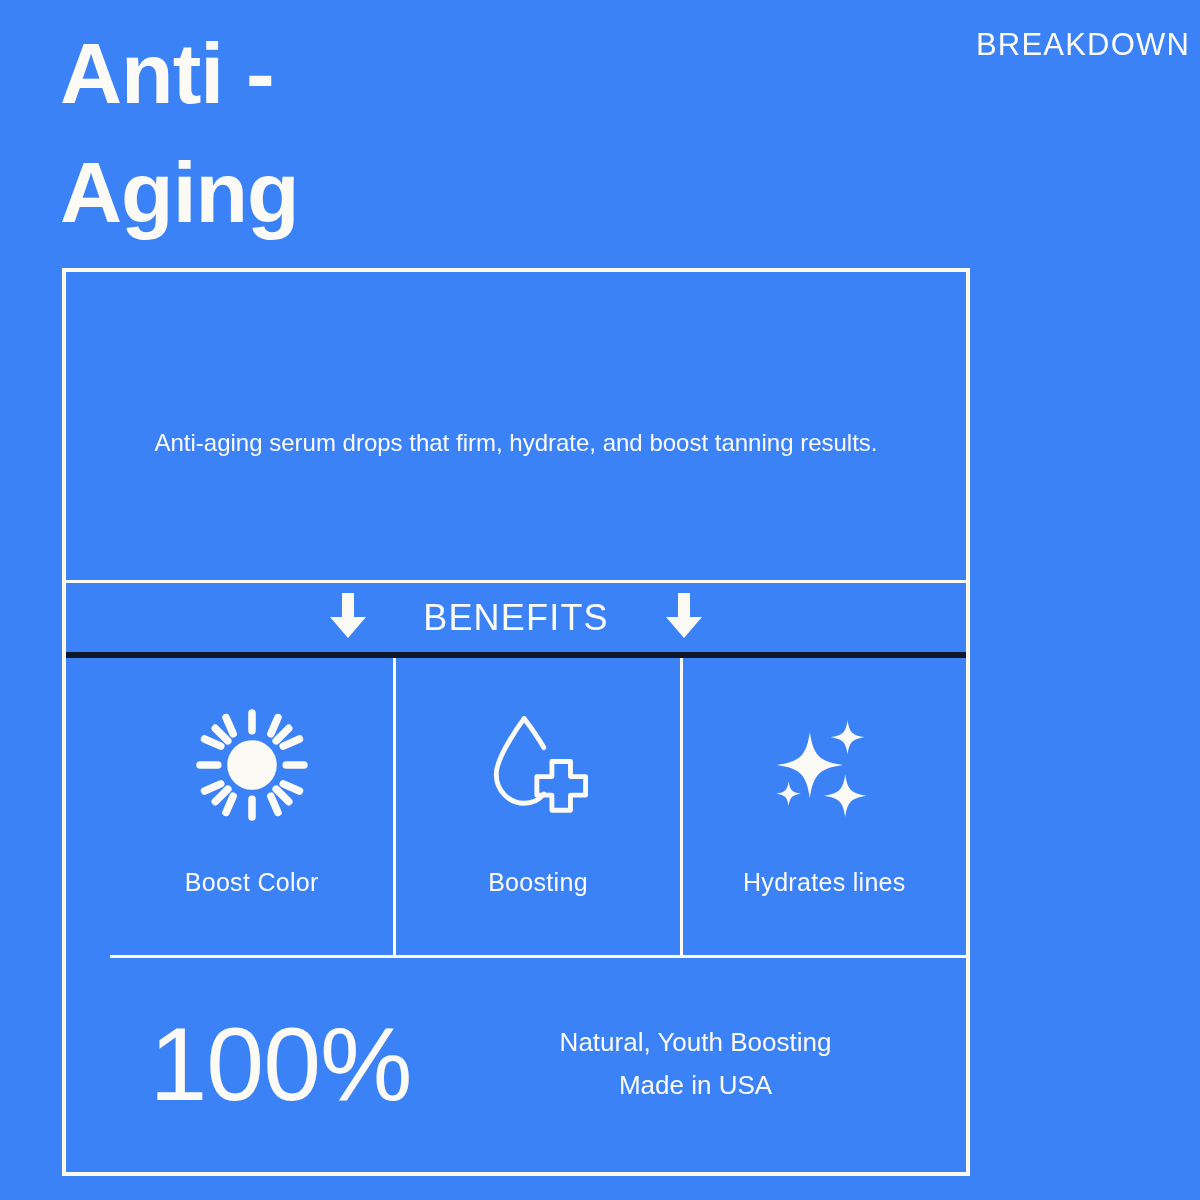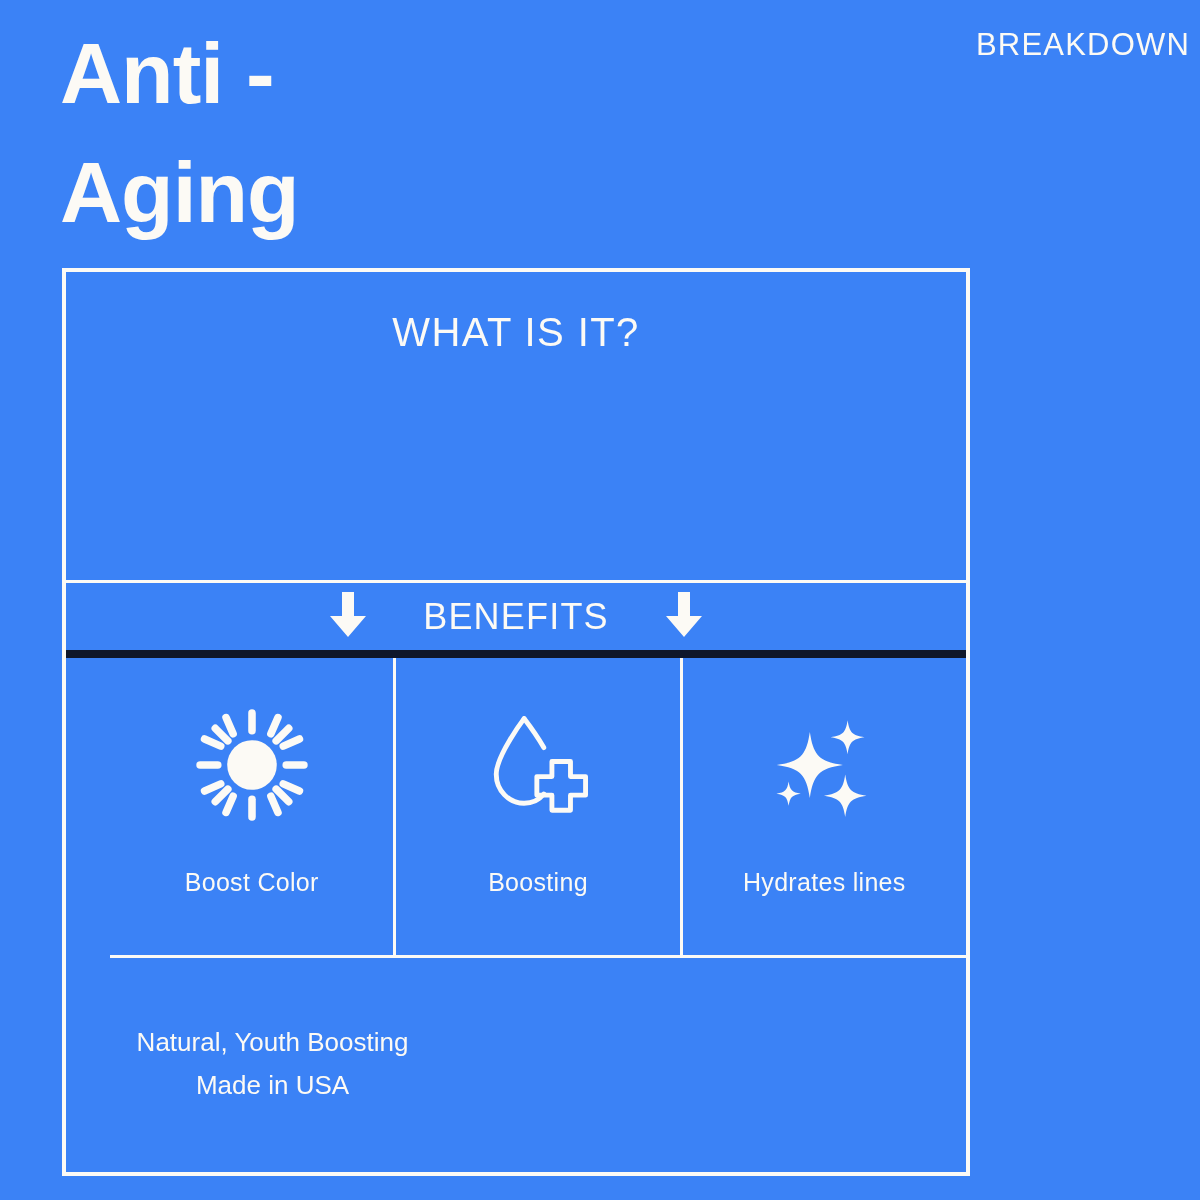--- a/index.html
+++ b/index.html
@@ -68,21 +68,21 @@
     text-align:center;
     color:#FCFAF5;
     font-size:24px;
     font-weight:300;
     line-height:1.55;
   }
 
   
   .sec-benefits-bar {
     height:75px;
-    border-bottom:8px solid #0f172a;
+    border-bottom:6px solid #0f172a;
     display:flex;
     align-items:center;
     justify-content:center;
     gap:56px;
   }
   .bene-label {
     color:#FCFAF5;
     font-size:36px;
     font-weight:300;
     letter-spacing:1.2px;
@@ -152,21 +152,21 @@
 
 <div id="canvas">
 
   <div class="title">Anti -
 Aging</div>
   <div class="breakdown">BREAKDOWN</div>
 
   <div class="frame">
 
     <section class="sec-what">
-      <div class="what-heading">WHAT IS IT?</div>
+      <div class="what-body">Anti-aging serum drops that firm, hydrate, and boost tanning results.</div>
     </section>
 
     <section class="sec-benefits-bar">
       <span class="arrow-down">
         <svg width="38" height="46" viewBox="0 0 38 46" aria-hidden="true">
           <polygon points="13,0 25,0 25,24 37,24 19,45 1,24 13,24" fill="#FCFAF5"></polygon>
         </svg>
       </span>
       <span class="bene-label">BENEFITS</span>
       <span class="arrow-down">
@@ -224,18 +224,19 @@
             <path d="M68 58 C70 71 73 74 86 76 C73 78 70 81 68 94 C66 81 63 78 50 76 C63 74 66 71 68 58 Z" fill="#FCFAF5"></path>
             <path d="M20 64 C21.2 71.4 22.9 73.1 30.3 74.3 C22.9 75.5 21.2 77.2 20 84.6 C18.8 77.2 17.1 75.5 9.7 74.3 C17.1 73.1 18.8 71.4 20 64 Z" fill="#FCFAF5"></path>
           </svg>
         </div>
         <div class="cell-label">Hydrates lines</div>
       </div>
 
     </section>
 
     <section class="sec-footer">
+      <div class="stat-number">100%</div>
       <div class="stat-text">Natural, Youth Boosting
 Made in USA</div>
     </section>
 
   </div>
 </div>
 
 </body></html>

